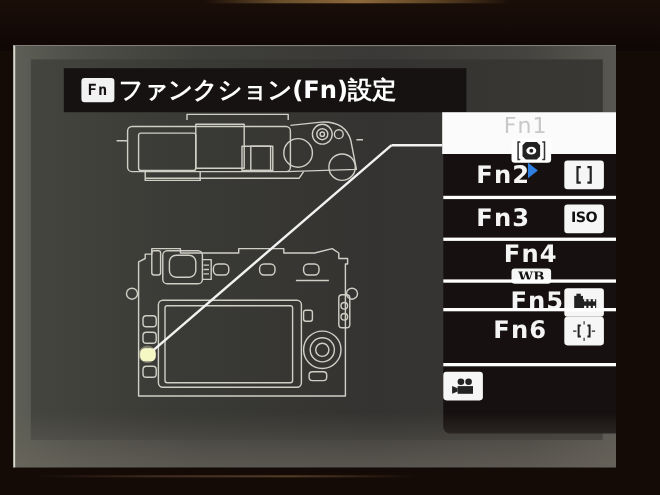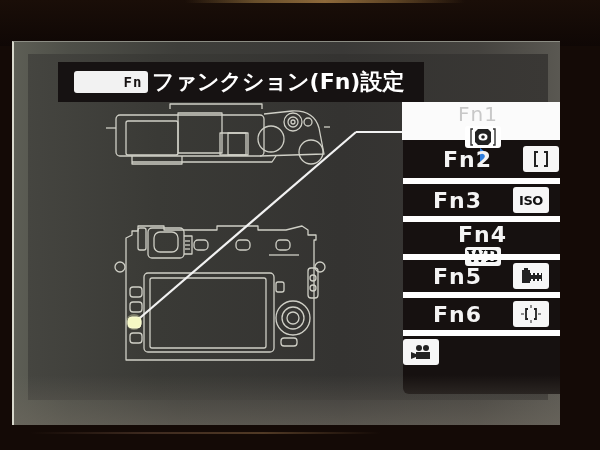--- a/index.html
+++ b/index.html
@@ -39,35 +39,35 @@
     background:linear-gradient(90deg,#454540 0%,#3a3a36 25%,#343331 60%,#3a3835 100%);
   }
   .title-bar {
     position:absolute; left:44px; top:20px; width:366px; height:40px;
     background:#161212;
     display:flex; align-items:center;
   }
   .fn-badge {
     margin-left:16px; width:30px; height:22px; background:#f2f2f2; border-radius:3px;
     color:#161212; font-weight:bold; font-size:14px; line-height:22px; text-align:center;
-    font-family:"DejaVu Sans Mono", monospace; letter-spacing:1px;padding-left:44px;
+    font-family:"DejaVu Sans Mono", monospace; letter-spacing:1px;
   }
   .title-text {
     margin-left:4px; color:#ffffff; font-size:22px; font-weight:bold; letter-spacing:0px;
     white-space:nowrap;
   }
   .diagram { position:absolute; left:0; top:0; width:546px; height:383px; }
   .menu {
     position:absolute; left:389px; top:60px; width:160px; height:292px;
     background:#161110; border-radius:0 0 0 6px;
   }
   .menu-item {
     position:absolute; left:0; width:160px; height:38px;
     display:flex; align-items:center; box-sizing:border-box;
-    border-top:6px solid #ffffff;
+    border-top:3px solid #ffffff;
   }
   .menu-item.first { border-top:none; }
   .menu-item.selected {
     background:#fbfbfb; border-top:none; left:-1px; width:162px;flex-direction:column;
   }
   .menu-label {
     margin-left:30px; width:80px; font-size:22px; font-weight:bold; color:#f4f4f4;
     letter-spacing:1px;
   }
   .menu-item.selected .menu-label {
@@ -167,57 +167,57 @@
         <svg width="30" height="22" viewBox="0 0 30 22">
           <path d="M5 3 L3 3 L3 19 L5 19 M25 3 L27 3 L27 19 L25 19" stroke="#333" stroke-width="1.4" fill="none"></path>
           <path d="M10 3 L20 3 L23 6 L23 16 L20 19 L10 19 L7 16 L7 6 Z" fill="#222"></path>
           <ellipse cx="15" cy="11" rx="4.5" ry="3.5" fill="#fff"></ellipse>
           <circle cx="15" cy="11" r="1.8" fill="#222"></circle>
         </svg>
       </span>
       <span class="arrow"></span>
     </div>
 
-    <div class="menu-item first" style="top:38px;padding-left:10px;">
+    <div class="menu-item first" style="top:38px;">
       <span class="menu-label">Fn2</span>
       <span class="menu-icon">
         <svg width="30" height="22" viewBox="0 0 30 22">
           <path d="M12 4 L9 4 L9 18 L12 18 M18 4 L21 4 L21 18 L18 18" stroke="#222" stroke-width="2" fill="none"></path>
         </svg>
       </span>
     </div>
 
     <div class="menu-item" style="top:76px;">
       <span class="menu-label">Fn3</span>
       <span class="menu-icon" style="font-size:13px;letter-spacing:-0.5px;">ISO</span>
     </div>
 
     <div class="menu-item" style="top:114px;flex-direction:column;">
       <span class="menu-label">Fn4</span>
-      <span class="menu-icon" style="font-size:16px;font-family:'DejaVu Serif',serif;">WB</span>
-    </div>
-
-    <div class="menu-item" style="top:152px;">
+      <span class="menu-icon" style="font-size:12px;font-family:'DejaVu Serif',serif;">WB</span>
+    </div>
+
+    <div class="menu-item" style="top:152px;text-align:right;">
       <span class="menu-label">Fn5</span>
       <span class="menu-icon">
         <svg width="30" height="22" viewBox="0 0 30 22">
           <rect x="6" y="5" width="8" height="13" fill="#222"></rect>
           <rect x="8" y="3" width="4" height="3" fill="#222"></rect>
           <rect x="14" y="8" width="12" height="8" fill="#222"></rect>
           <rect x="15" y="8" width="2" height="2" fill="#fff"></rect>
           <rect x="19" y="8" width="2" height="2" fill="#fff"></rect>
           <rect x="23" y="8" width="2" height="2" fill="#fff"></rect>
           <rect x="15" y="14" width="2" height="2" fill="#fff"></rect>
           <rect x="19" y="14" width="2" height="2" fill="#fff"></rect>
           <rect x="23" y="14" width="2" height="2" fill="#fff"></rect>
         </svg>
       </span>
     </div>
 
-    <div class="menu-item" style="top:190px;">
+    <div class="menu-item" style="top:178px;text-align:center;">
       <span class="menu-label">Fn6</span>
       <span class="menu-icon">
         <svg width="30" height="22" viewBox="0 0 30 22">
           <path d="M12 6 L10 6 L10 16 L12 16 M18 6 L20 6 L20 16 L18 16" stroke="#222" stroke-width="1.8" fill="none"></path>
           <line x1="15" y1="2" x2="15" y2="5" stroke="#222" stroke-width="1"></line>
           <line x1="15" y1="17" x2="15" y2="20" stroke="#222" stroke-width="1"></line>
           <line x1="5" y1="11" x2="8" y2="11" stroke="#222" stroke-width="1"></line>
           <line x1="22" y1="11" x2="25" y2="11" stroke="#222" stroke-width="1"></line>
         </svg>
       </span>

